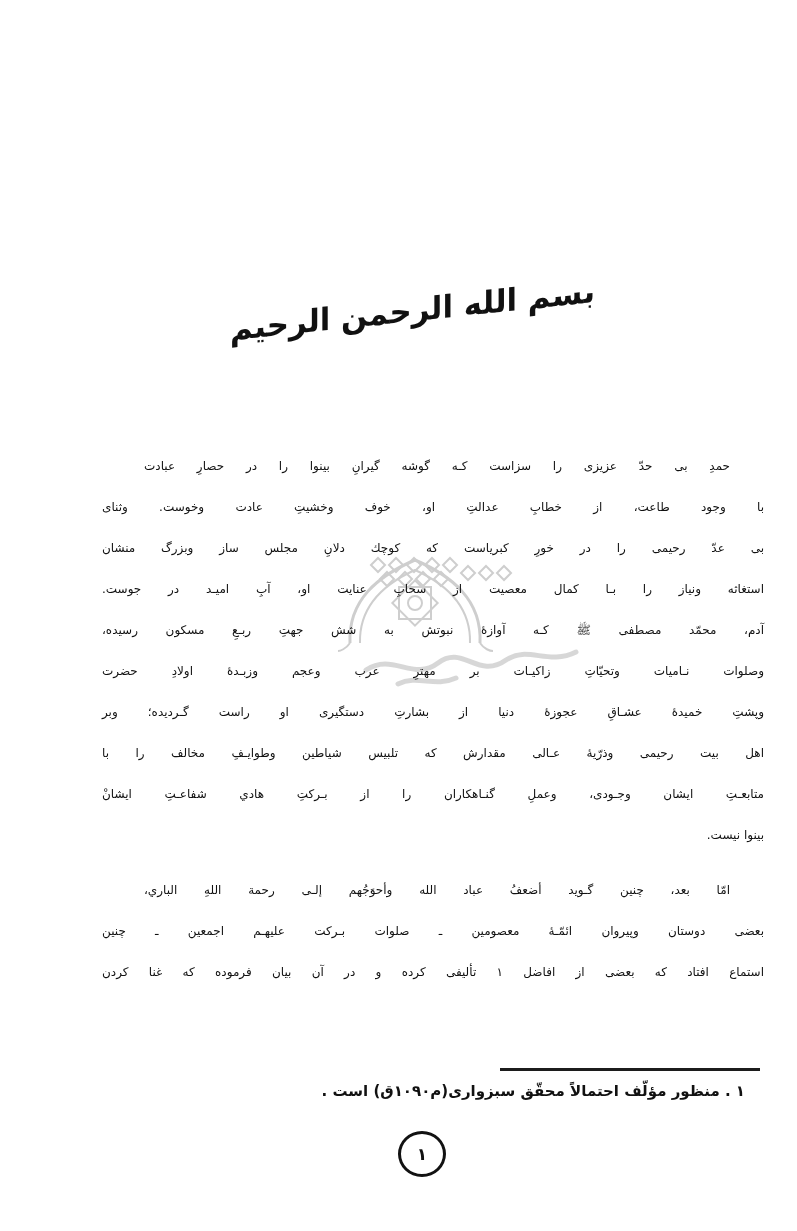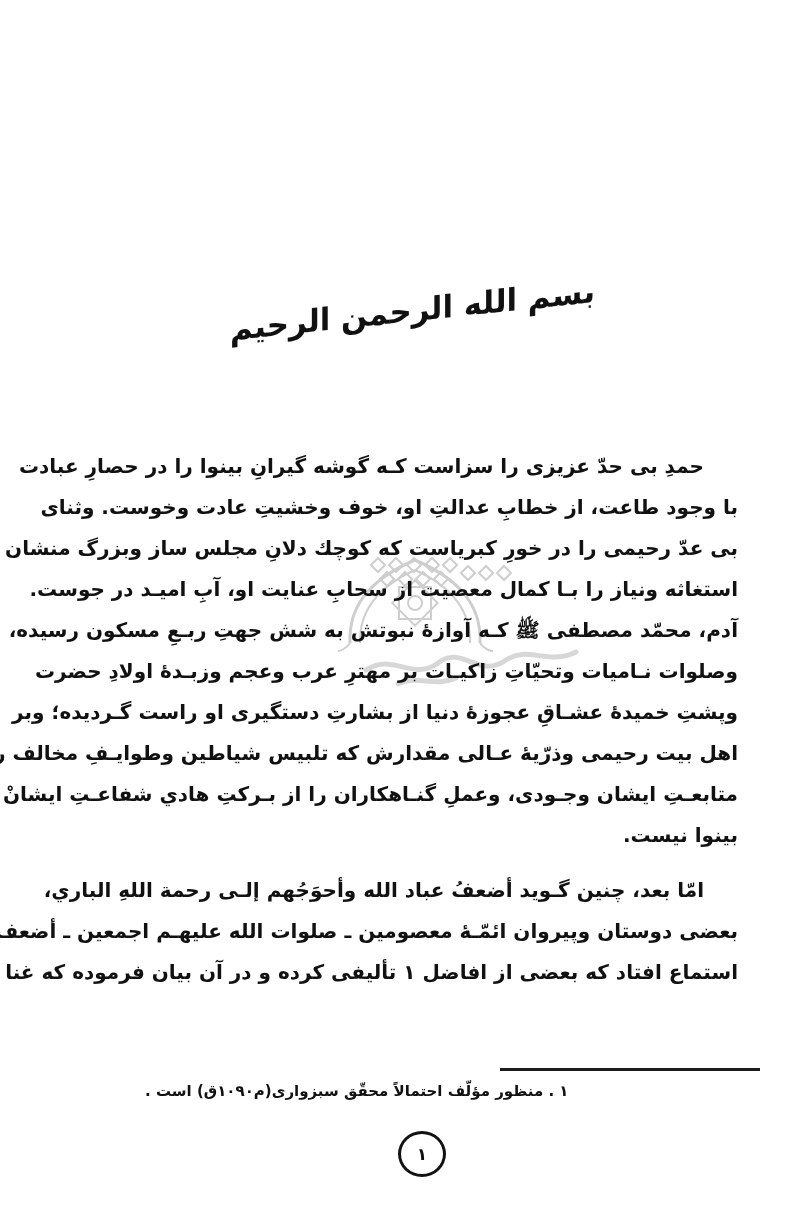--- a/index.html
+++ b/index.html
@@ -19,22 +19,22 @@
     left:295px;top:270px;width:235px;height:80px;
     display:flex;align-items:center;justify-content:center;
     font-size:31px;font-weight:bold;
     transform:rotate(-6deg) skewX(-6deg);
     letter-spacing:-1px;
     white-space:nowrap;
   }
   
   .body-text{
     position:absolute;
-    left:76px;top:446px;width:662px;
-    font-size:20px;font-weight:bold;
+    left:102px;top:446px;width:662px;
+    font-size:12px;font-weight:normal;
   }
   .line{
     height:41px;line-height:41px;
     white-space:nowrap;
     text-align:justify;
     text-align-last:justify;
   }
   .line.indent{padding-right:34px;padding-left:42px;}
   .line.para-end{text-align-last:right;}
   .para2{margin-top:14px;}
@@ -44,21 +44,21 @@
     opacity:.5;pointer-events:none;
   }
   
   .footnote-rule{
     position:absolute;left:500px;top:1068px;width:260px;height:3px;
     background:#1c1c1c;
   }
   .footnote{
     position:absolute;right:52px;top:1082px;width:600px;
     font-size:15px;font-weight:bold;
-    text-align:left;white-space:nowrap;
+    text-align:right;white-space:nowrap;
   }
   
   .page-circle{
     position:absolute;left:398px;top:1131px;
     width:42px;height:40px;
     border:3px solid #121212;border-radius:50%;
     display:flex;align-items:center;justify-content:center;
     font-size:17px;font-weight:bold;
   }
 </style>
@@ -110,21 +110,21 @@
       <div class="line">استغاثه ونیاز را بـا کمال معصیت از سحابِ عنایت او، آبِ امیـد در جوست.</div>
       <div class="line">آدم، محمّد مصطفی ﷺ کـه آوازهٔ نبوتش به شش جهتِ ربـعِ مسکون رسیده،</div>
       <div class="line">وصلوات نـامیات وتحیّاتِ زاکیـات بر مهترِ عرب وعجم وزبـدهٔ اولادِ حضرت</div>
       <div class="line">وپشتِ خمیدهٔ عشـاقِ عجوزهٔ دنیا از بشارتِ دستگیری او راست گـردیده؛ وبر</div>
       <div class="line">اهل بیت رحیمی وذرّیهٔ عـالی مقدارش که تلبیس شیاطین وطوایـفِ مخالف را با</div>
       <div class="line">متابعـتِ ایشان وجـودی، وعملِ گنـاهکاران را از بـرکتِ هادي شفاعـتِ ایشانْ</div>
       <div class="line para-end">بینوا نیست.</div>
     </div>
     <div class="para2">
       <div class="line indent">امّا بعد، چنین گـوید أضعفُ عباد الله وأحوَجُهم إلـی رحمة اللهِ الباري،</div>
-      <div class="line">بعضی دوستان وپیروان ائمّـهٔ معصومین ـ صلوات الله علیهـم اجمعین ـ أضعف</div>
+      <div class="line">بعضی دوستان وپیروان ائمّـهٔ معصومین ـ صلوات بـرکت علیهـم اجمعین ـ چنین</div>
       <div class="line">استماع افتاد که بعضی از افاضل ۱ تألیفی کرده و در آن بیان فرموده که غنا کردن</div>
     </div>
   </div>
 
   <div class="footnote-rule"></div>
   <div class="footnote">۱ . منظور مؤلّف احتمالاً محقّق سبزواری(م۱۰۹۰ق) است .</div>
 
   <div class="page-circle">
     <span>۱</span>
   </div>

